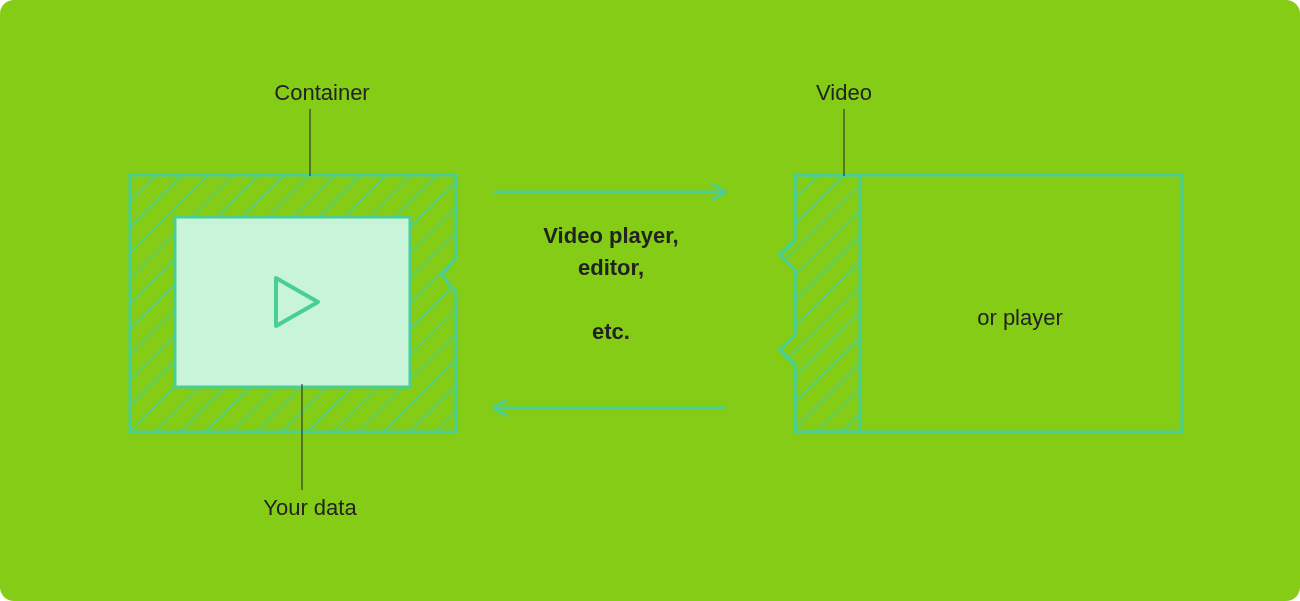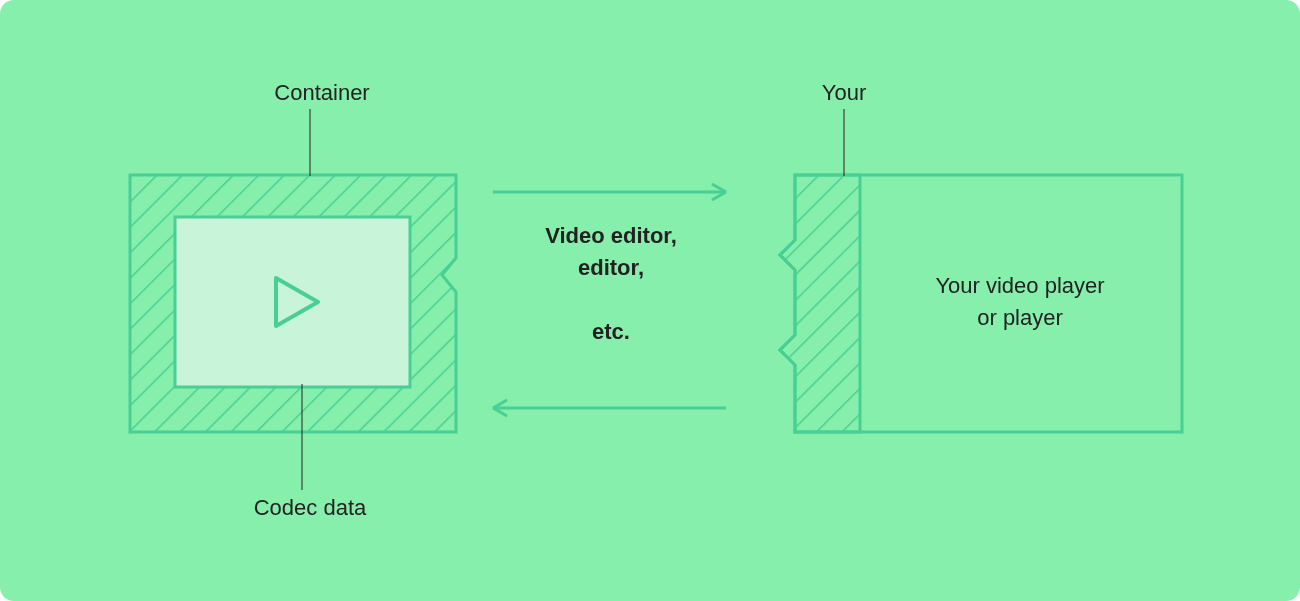--- a/index.html
+++ b/index.html
@@ -3,21 +3,21 @@
 <meta charset="utf-8">
 <style>
   html, body {
     margin: 0;
     padding: 0;
     background: #ffffff;
   }
   .canvas {
     width: 1300px;
     height: 601px;
-    background: #86efac;
+    background: #84cc16;
     border-radius: 14px;
     position: relative;
     overflow: hidden;
     font-family: "Segoe UI", "Helvetica Neue", Arial, sans-serif;
   }
   .label {
     position: absolute;
     font-size: 22px;
     color: #222;
     text-align: center;
@@ -39,33 +39,33 @@
     line-height: 1.45;
   }
 </style>
 </head>
 <body>
 
 <div class="canvas">
 
   <div class="label" style="left:222px; top:80px; width:200px;">Container</div>
 
-  <div class="label" style="left:784px; top:80px; width:120px;">Your</div>
+  <div class="label" style="left:784px; top:80px; width:120px;">Video</div>
 
-  <div class="label" style="left:210px; top:495px; width:200px;">Codec data</div>
+  <div class="label" style="left:210px; top:495px; width:200px;">Your data</div>
 
   <div class="middle-text" style="left:491px; top:220px; width:240px;">
-    <span>Video editor,</span><br>
+    <span>Video player,</span><br>
     <span>editor,</span><br>
     <br>
     <span>etc.</span>
   </div>
 
   <div class="player-text" style="left:865px; top:270px; width:310px;">
-    <span>Your video player</span><br>
+    <br>
     <span>or player</span>
   </div>
 
   <svg width="1300" height="601" style="position:absolute; left:0; top:0;">
     <defs>
       <pattern id="hatch" patternUnits="userSpaceOnUse" width="18" height="18" patternTransform="rotate(45)">
         <line x1="0" y1="0" x2="0" y2="18" stroke="#49cf94" stroke-width="3"></line>
       </pattern>
     </defs>
 

